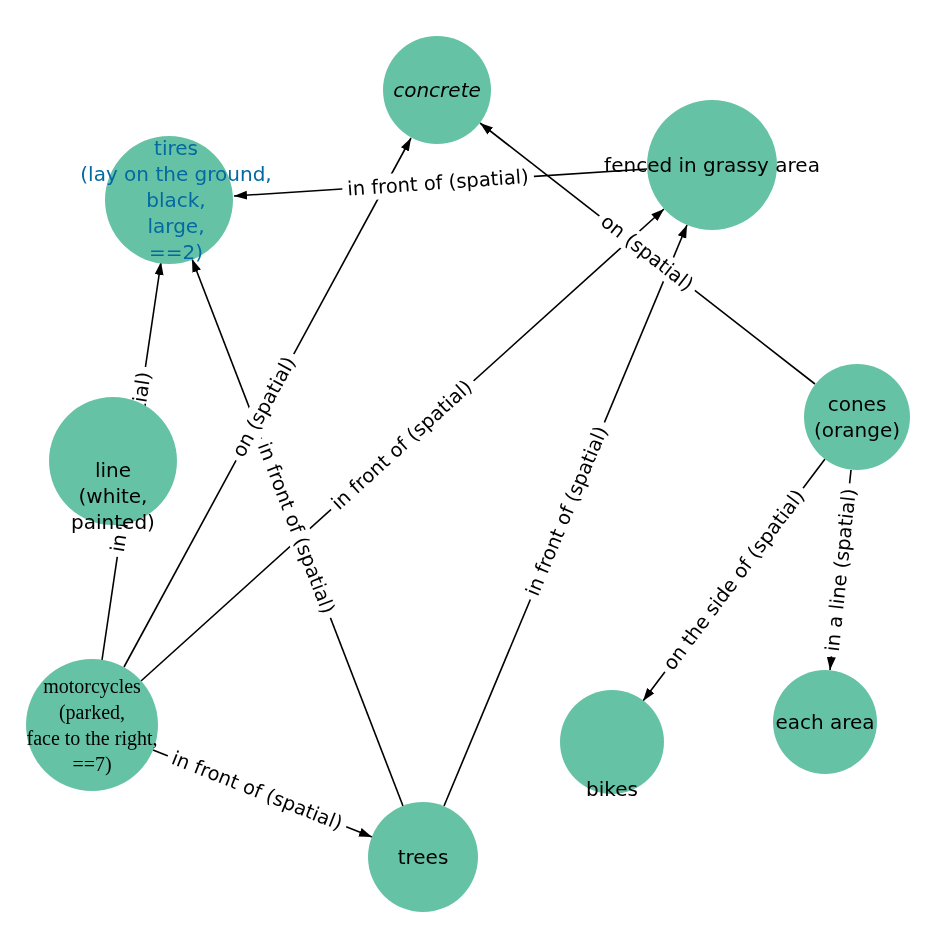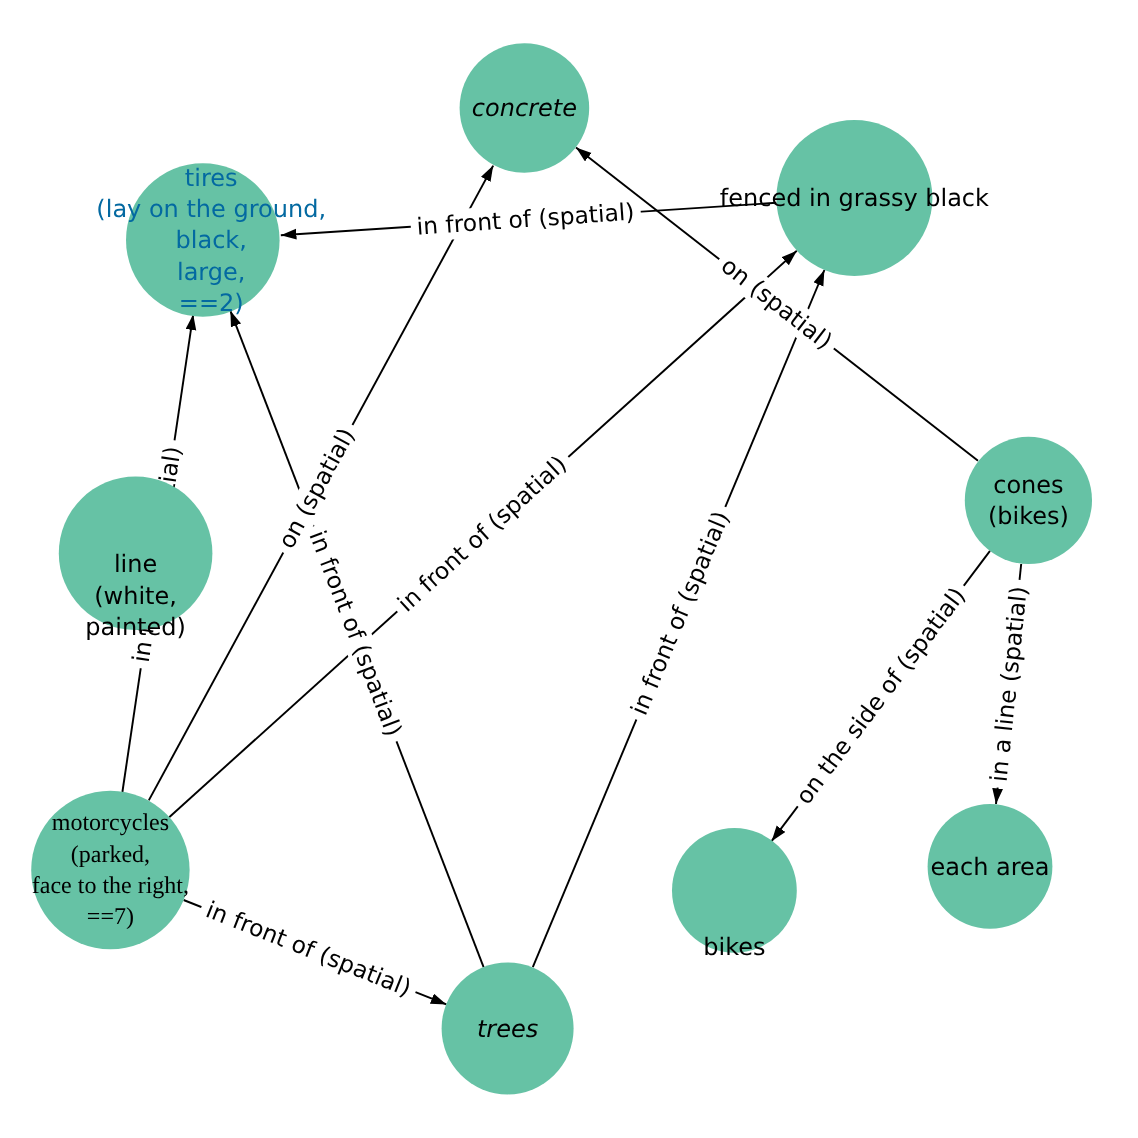--- a/index.html
+++ b/index.html
@@ -69,27 +69,27 @@
       <div class="node" style="left: 773px; top: 670px; width: 104px; height: 104px; background: rgb(102, 194, 165);"></div>
       <div class="node" style="left: 368px; top: 802px; width: 110px; height: 110px; background: rgb(102, 194, 165);"></div>
     </div>
   <div id="node-labels">
       <div class="node-label" style="left: 437px; top: 90px; color: rgb(0, 0, 0); font-style: italic;">concrete</div>
       <div class="node-label" style="left: 176px; top: 200px; color: #0369a1;">tires
 (lay on the ground,
 black,
 large,
 ==2)</div>
-      <div class="node-label" style="left: 712px; top: 165px; color: rgb(0, 0, 0);">fenced in grassy black</div>
+      <div class="node-label" style="left: 712px; top: 165px; color: rgb(0, 0, 0);">fenced in grassy area</div>
       <div class="node-label" style="left: 857px; top: 417px; color: rgb(0, 0, 0);">cones
-(bikes)</div>
+(orange)</div>
       <div class="node-label" style="left: 113px; top: 461px; color: rgb(0, 0, 0); margin-top: 35px;">line
 (white,
 painted)</div>
       <div class="node-label" style="left: 92px; top: 725px; color: rgb(0, 0, 0); font-family: Liberation Serif, serif;">motorcycles
 (parked,
 face to the right,
 ==7)</div>
       <div class="node-label" style="left: 612px; top: 742px; color: rgb(0, 0, 0); margin-top: 47px;">bikes</div>
       <div class="node-label" style="left: 825px; top: 722px; color: rgb(0, 0, 0);">each area</div>
-      <div class="node-label" style="left: 423px; top: 857px; color: rgb(0, 0, 0); font-style: italic;">trees</div>
+      <div class="node-label" style="left: 423px; top: 857px; color: rgb(0, 0, 0);">trees</div>
     </div>
 </div>
 
 </body></html>

